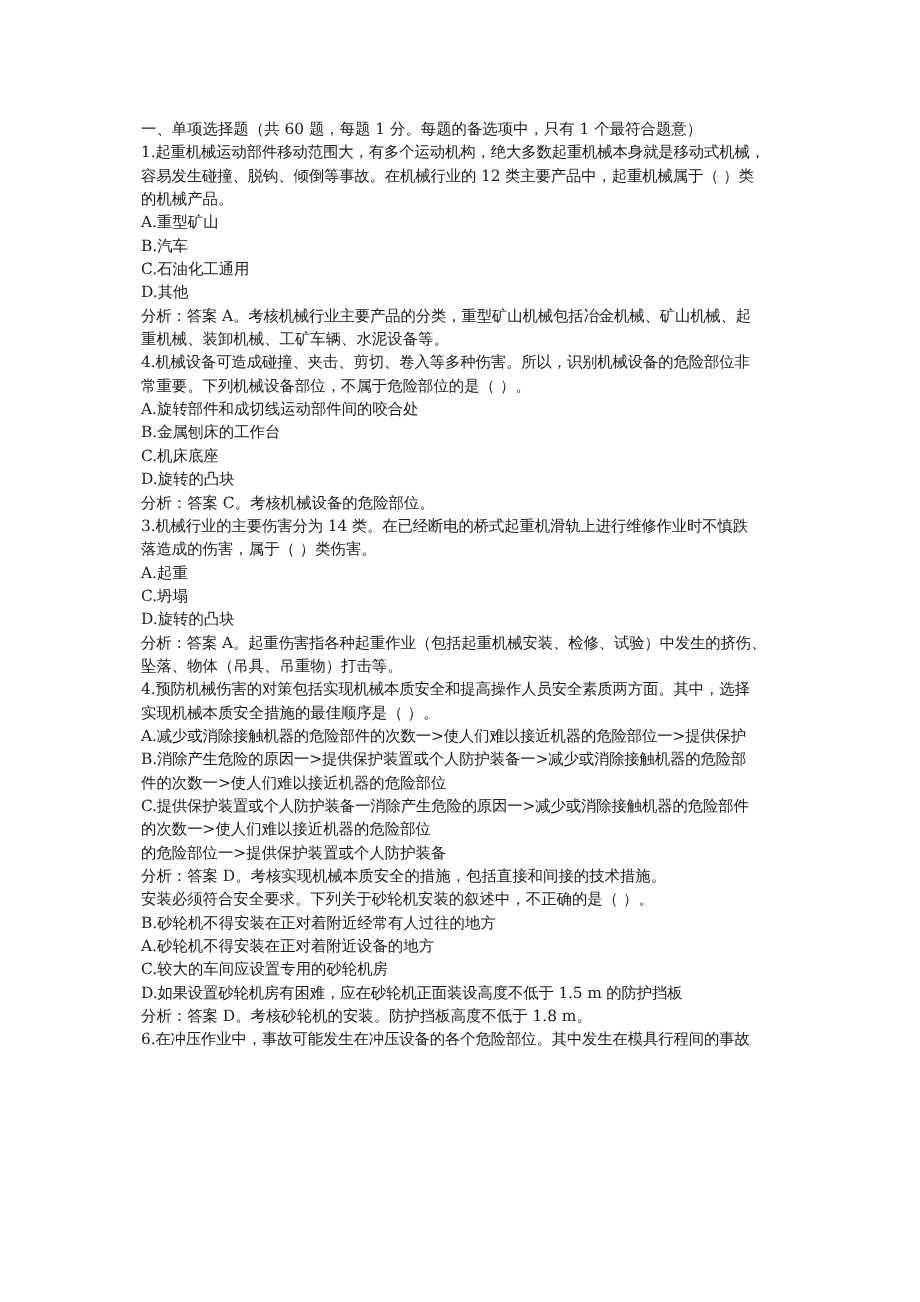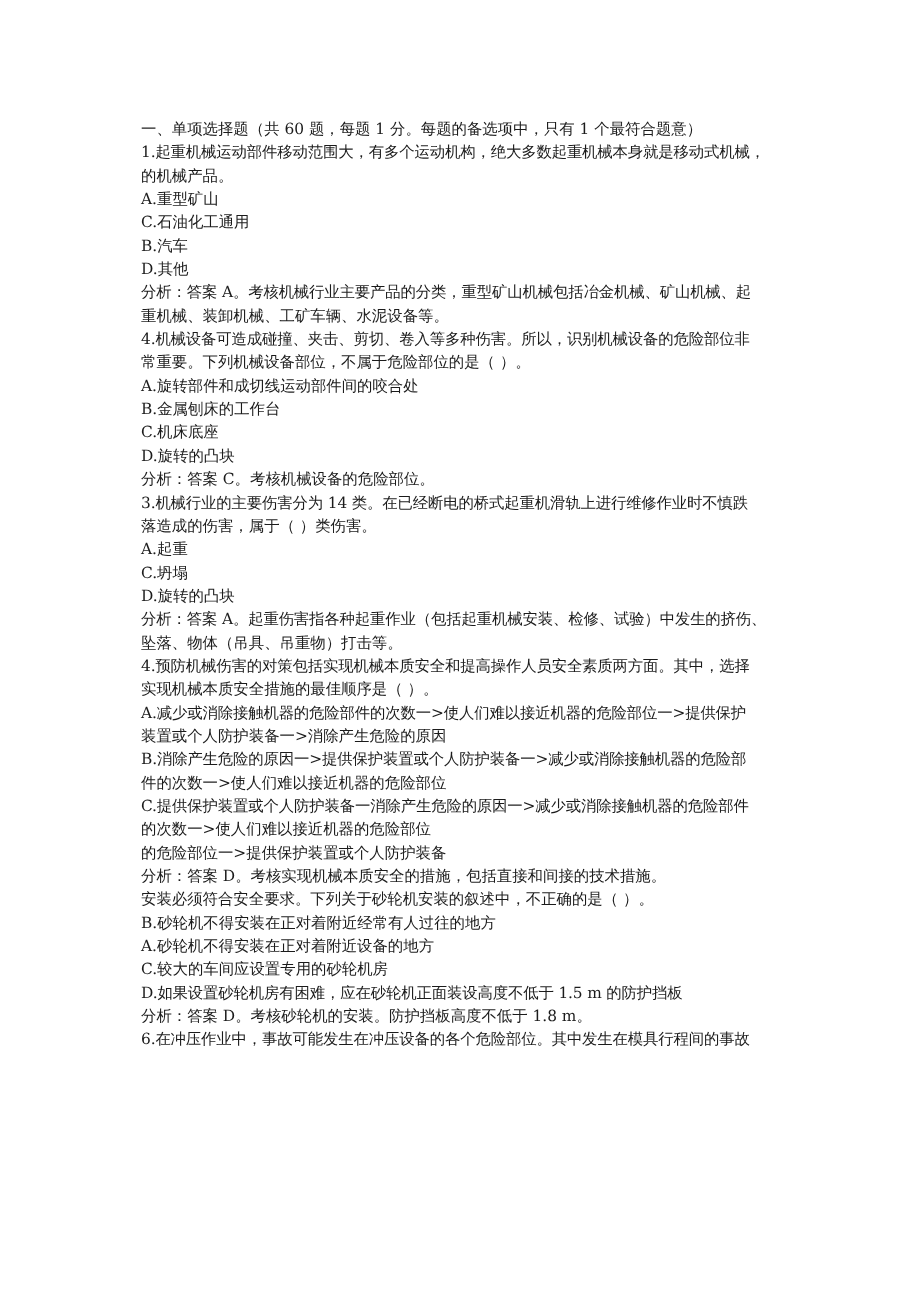--- a/index.html
+++ b/index.html
@@ -41,24 +41,25 @@
 </style>
 </head>
 <body>
 
 <div class="page">
   <div class="content">
 
     <div class="line">一、单项选择题（共 60 题，每题 1 分。每题的备选项中，只有 1 个最符合题意）</div>
 
     <div class="line tight">1.起重机械运动部件移动范围大，有多个运动机构，绝大多数起重机械本身就是移动式机械，</div>
+    <div class="line tight">容易发生碰撞、脱钩、倾倒等事故。在机械行业的 12 类主要产品中，起重机械属于（ ）类</div>
     <div class="line">的机械产品。</div>
     <div class="line">A.重型矿山</div>
+    <div class="line">B.汽车</div>
     <div class="line">C.石油化工通用</div>
-    <div class="line">B.汽车</div>
     <div class="line">D.其他</div>
     <div class="line tight">分析：答案 A。考核机械行业主要产品的分类，重型矿山机械包括冶金机械、矿山机械、起</div>
     <div class="line">重机械、装卸机械、工矿车辆、水泥设备等。</div>
 
     <div class="line tight">4.机械设备可造成碰撞、夹击、剪切、卷入等多种伤害。所以，识别机械设备的危险部位非</div>
     <div class="line">常重要。下列机械设备部位，不属于危险部位的是（ ）。</div>
     <div class="line">A.旋转部件和成切线运动部件间的咬合处</div>
     <div class="line">B.金属刨床的工作台</div>
     <div class="line">C.机床底座</div>
     <div class="line">D.旋转的凸块</div>
@@ -68,21 +69,20 @@
     <div class="line">落造成的伤害，属于（ ）类伤害。</div>
     <div class="line">A.起重</div>
     <div class="line">C.坍塌</div>
     <div class="line">D.旋转的凸块</div>
     <div class="line tight">分析：答案 A。起重伤害指各种起重作业（包括起重机械安装、检修、试验）中发生的挤伤、</div>
     <div class="line">坠落、物体（吊具、吊重物）打击等。</div>
 
     <div class="line tight">4.预防机械伤害的对策包括实现机械本质安全和提高操作人员安全素质两方面。其中，选择</div>
     <div class="line">实现机械本质安全措施的最佳顺序是（ ）。</div>
     <div class="line tight">A.减少或消除接触机器的危险部件的次数一&gt;使人们难以接近机器的危险部位一&gt;提供保护</div>
-    <div class="line">装置或个人防护装备一&gt;消除产生危险的原因</div>
     <div class="line tight">B.消除产生危险的原因一&gt;提供保护装置或个人防护装备一&gt;减少或消除接触机器的危险部</div>
     <div class="line">件的次数一&gt;使人们难以接近机器的危险部位</div>
     <div class="line tight">C.提供保护装置或个人防护装备一消除产生危险的原因一&gt;减少或消除接触机器的危险部件</div>
     <div class="line">的次数一&gt;使人们难以接近机器的危险部位</div>
     <div class="line">的危险部位一&gt;提供保护装置或个人防护装备</div>
     <div class="line">分析：答案 D。考核实现机械本质安全的措施，包括直接和间接的技术措施。</div>
 
     <div class="line">安装必须符合安全要求。下列关于砂轮机安装的叙述中，不正确的是（ ）。</div>
     <div class="line">B.砂轮机不得安装在正对着附近经常有人过往的地方</div>
     <div class="line">A.砂轮机不得安装在正对着附近设备的地方</div>

